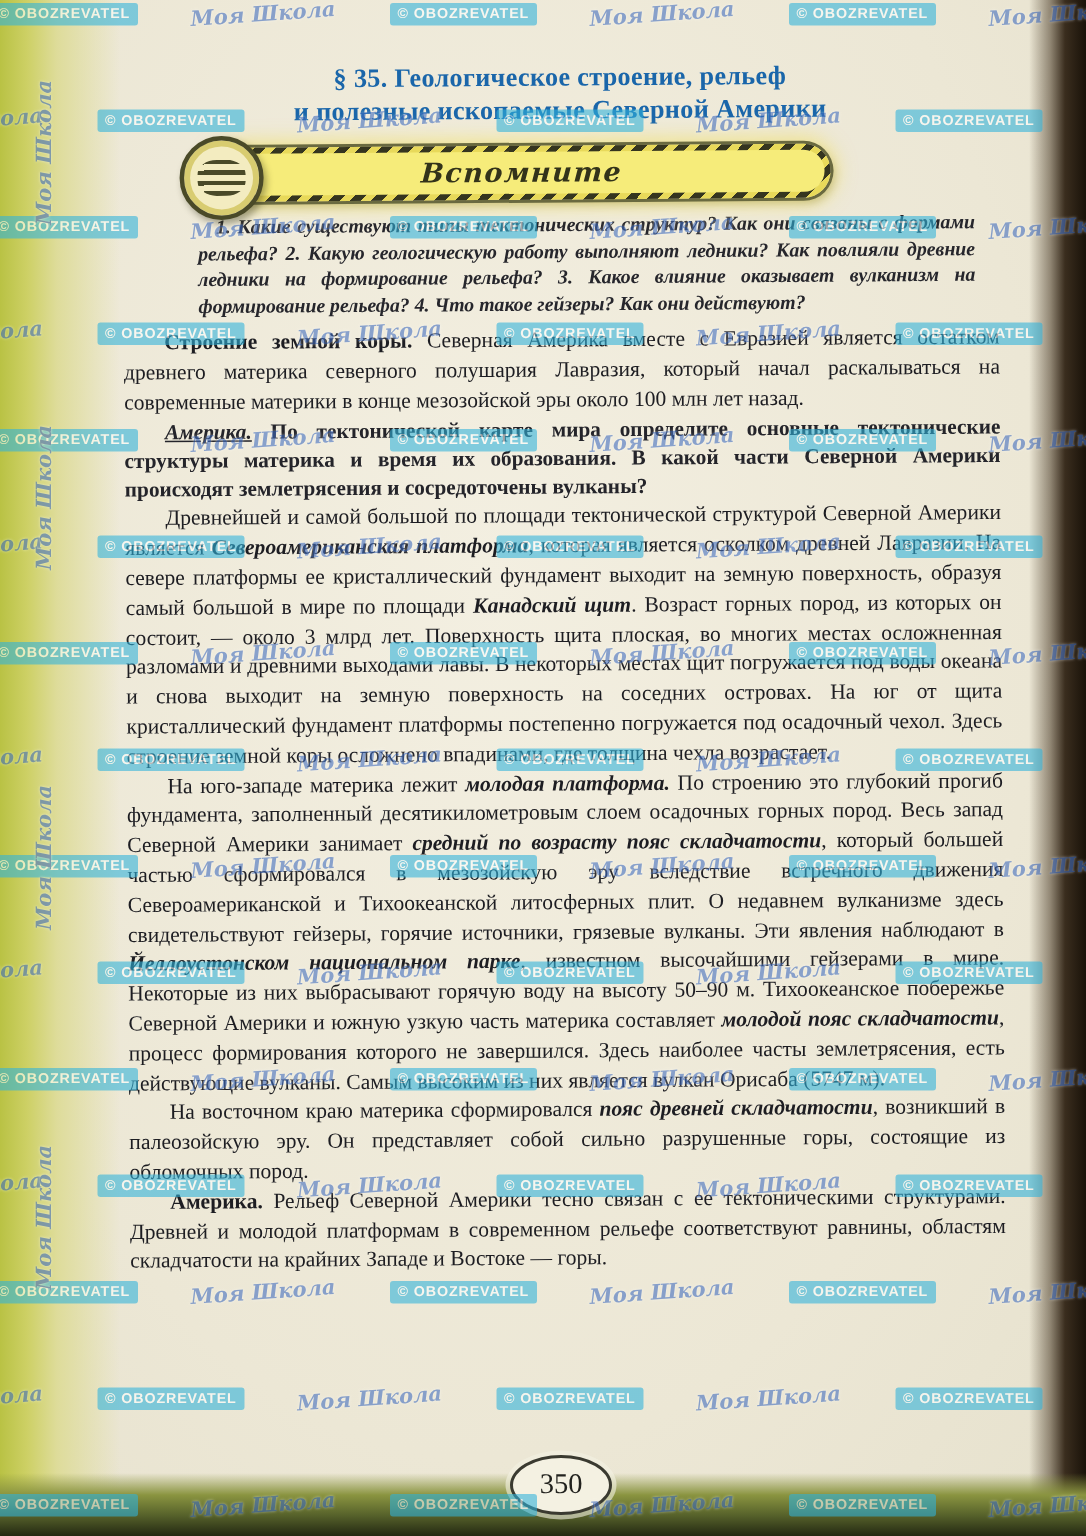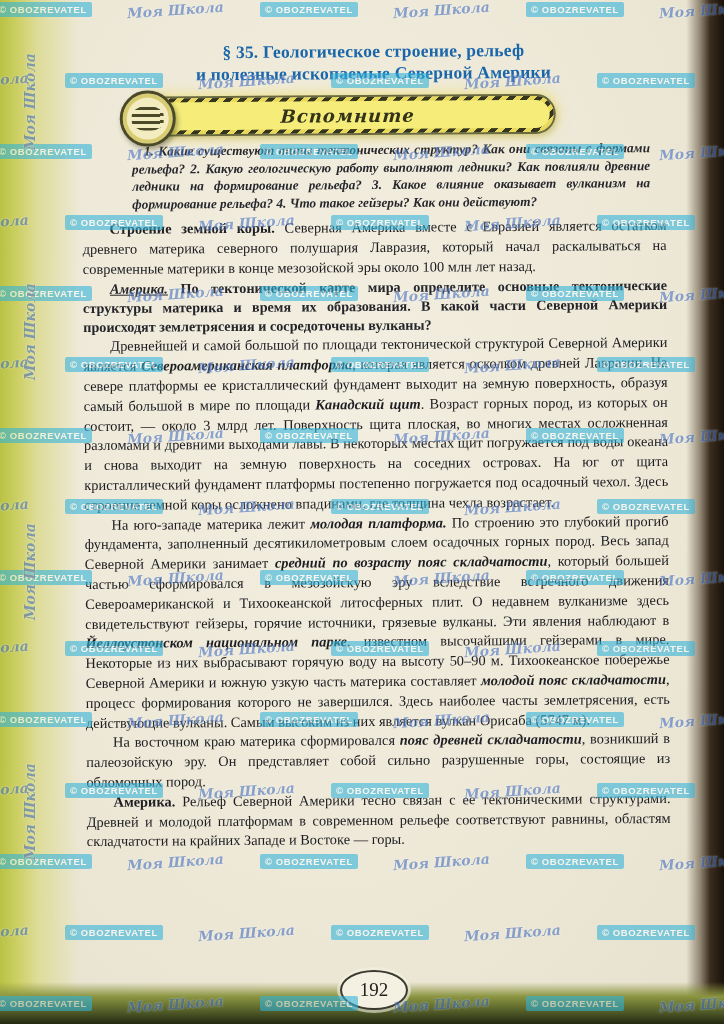--- a/index.html
+++ b/index.html
@@ -122,21 +122,21 @@
         <p class="para body"><span class="s-b">Строение земной коры. </span><span class="s-r">Северная Америка вместе с Евразией является остатком древнего материка северного полушария Лавразия, который начал раскалываться на современные материки в конце мезозойской эры около 100 млн лет назад.</span></p>
         <p class="para task"><span class="s-biu">Америка.</span><span class="s-b"> По тектонической карте мира определите основные тектонические структуры материка и время их образования. В какой части Северной Америки происходят землетрясения и сосредоточены вулканы?</span></p>
         <p class="para body"><span class="s-r">Древнейшей и самой большой по площади тектонической структурой Северной Америки является </span><span class="s-bi">Североамериканская платформа</span><span class="s-r">, которая является осколком древней Лавразии. На севере платформы ее кристаллический фундамент выходит на земную поверхность, образуя самый большой в мире по площади </span><span class="s-bi">Канадский щит</span><span class="s-r">. Возраст горных пород, из которых он состоит, — около 3 млрд лет. Поверхность щита плоская, во многих местах осложненная разломами и древними выходами лавы. В некоторых местах щит погружается под воды океана и снова выходит на земную поверхность на соседних островах. На юг от щита кристаллический фундамент платформы постепенно погружается под осадочный чехол. Здесь строение земной коры осложнено впадинами, где толщина чехла возрастает.</span></p>
         <p class="para body"><span class="s-r">На юго-западе материка лежит </span><span class="s-bi">молодая платформа.</span><span class="s-r"> По строению это глубокий прогиб фундамента, заполненный десятикилометровым слоем осадочных горных пород. Весь запад Северной Америки занимает </span><span class="s-bi">средний по возрасту пояс складчатости</span><span class="s-r">, который большей частью сформировался в мезозойскую эру вследствие встречного движения Североамериканской и Тихоокеанской литосферных плит. О недавнем вулканизме здесь свидетельствуют гейзеры, горячие источники, грязевые вулканы. Эти явления наблюдают в </span><span class="s-bi">Йеллоустонском национальном парке</span><span class="s-r">, известном высочайшими гейзерами в мире. Некоторые из них выбрасывают горячую воду на высоту 50–90 м. Тихоокеанское побережье Северной Америки и южную узкую часть материка составляет </span><span class="s-bi">молодой пояс складчатости</span><span class="s-r">, процесс формирования которого не завершился. Здесь наиболее часты землетрясения, есть действующие вулканы. Самым высоким из них является вулкан </span><span class="s-i">Орисаба</span><span class="s-r"> (5747 м).</span></p>
         <p class="para body"><span class="s-r">На восточном краю материка сформировался </span><span class="s-bi">пояс древней складчатости</span><span class="s-r">, возникший в палеозойскую эру. Он представляет собой сильно разрушенные горы, состоящие из обломочных пород.</span></p>
         <p class="para body"><span class="s-b">Америка. </span><span class="s-r">Рельеф Северной Америки тесно связан с ее тектоническими структурами. Древней и молодой платформам в современном рельефе соответствуют равнины, областям складчатости на крайних Западе и Востоке — горы.</span></p>
       </div>
   </div>
 
   <div class="pagenum-oval">
-    <span>192</span>
+    <span>350</span>
   </div>
 
   <div class="wm-layer" id="watermark-layer">
       <div class="wm-badge" style="left: -6px; top: 2px;">© OBOZREVATEL</div>
       <div class="wm-script" style="left: 127px; top: 2px;">Моя Школа</div>
       <div class="wm-badge" style="left: 260px; top: 2px;">© OBOZREVATEL</div>
       <div class="wm-script" style="left: 393px; top: 2px;">Моя Школа</div>
       <div class="wm-badge" style="left: 526px; top: 2px;">© OBOZREVATEL</div>
       <div class="wm-script" style="left: 659px; top: 2px;">Моя Школа</div>
       <div class="wm-script" style="left: -68px; top: 73px;">Моя Школа</div>

